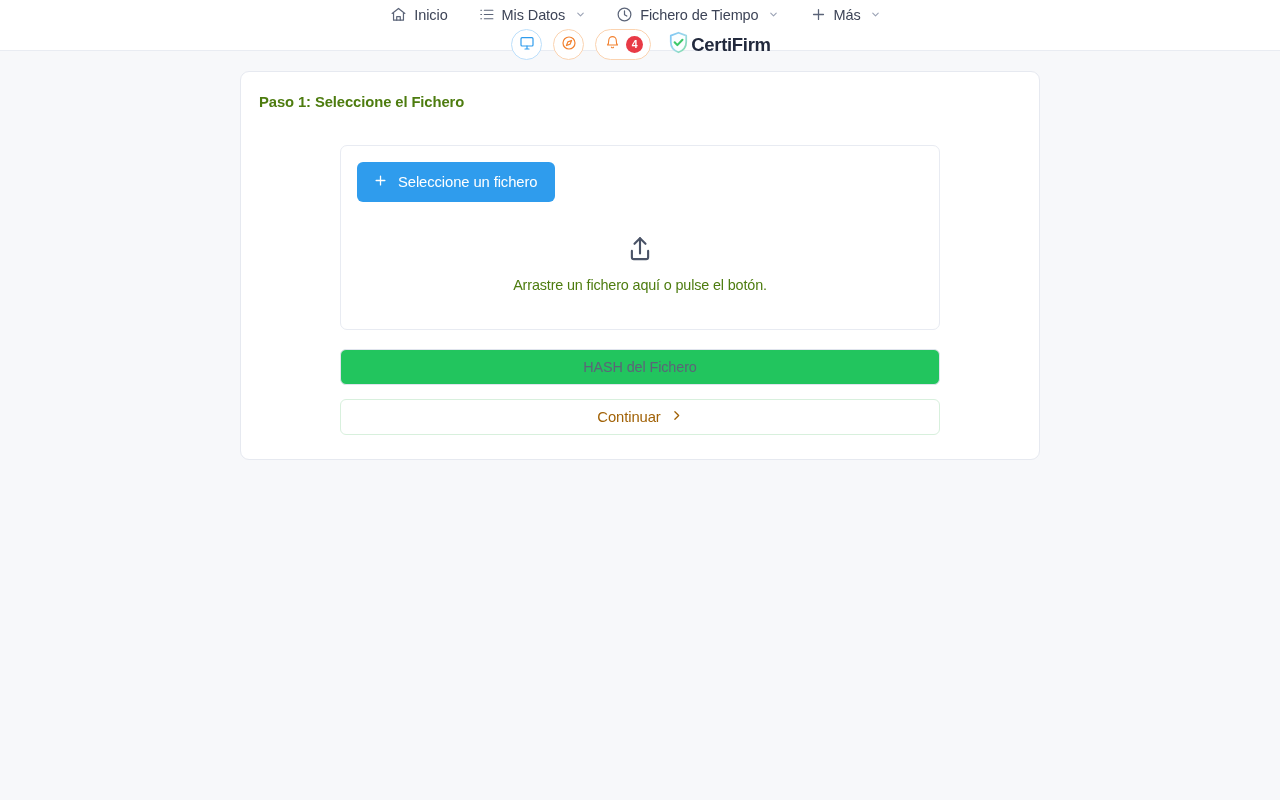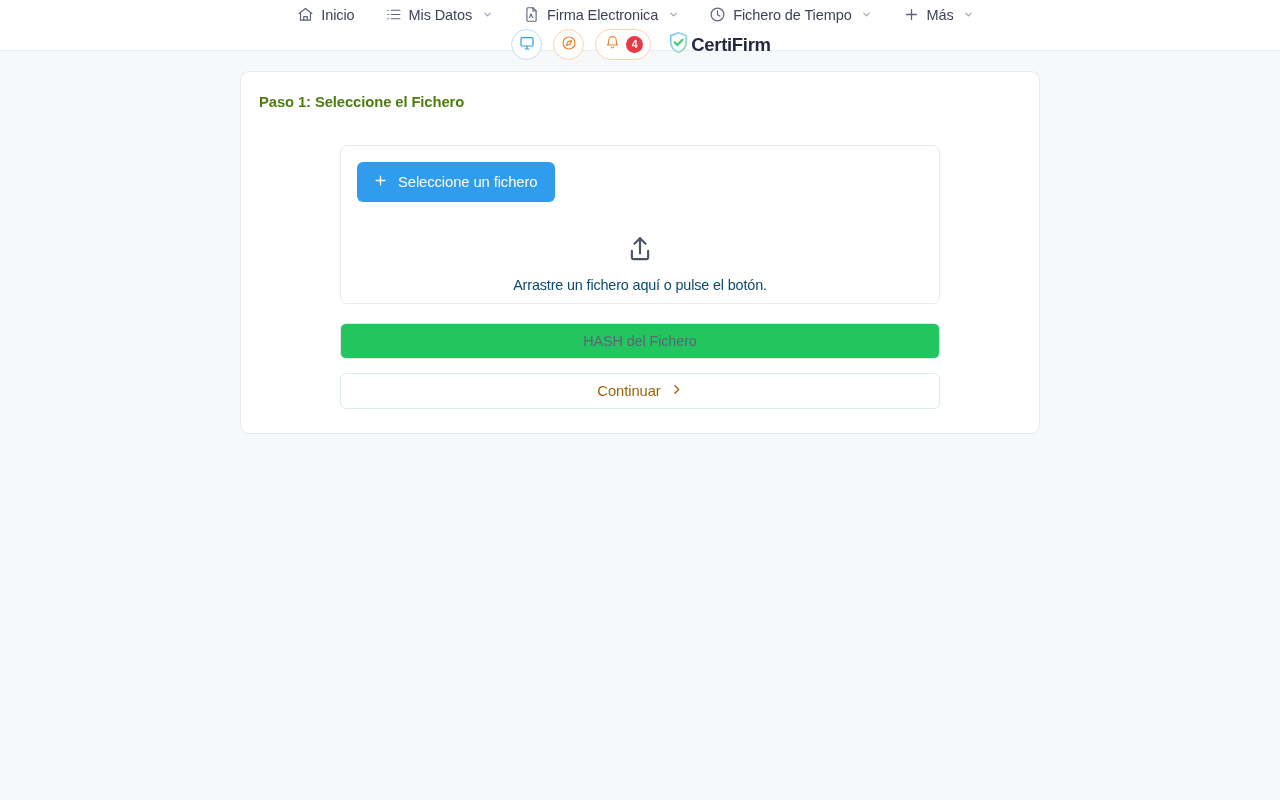--- a/index.html
+++ b/index.html
@@ -150,21 +150,21 @@
     font-size: 14.6px;
     line-height: 21px;
     color: #434b60;
     margin: 0 0 22px 0;
     letter-spacing: -0.15px;
   }
 
   .dropzone {
     border: 1px solid #e8ebf2;
     border-radius: 7px;
-    padding: 16px 16px 10px 16px;
+    padding: 16px 16px 36px 16px;
     text-align: center;
     background: #fff;
     cursor: pointer;
   }
   .btn-select {
     display: inline-flex;
     align-items: center;
     gap: 10px;
     background: #2f9ced;
     color: #ffffff;
@@ -175,21 +175,21 @@
     cursor: pointer;
     font-family: inherit;
     letter-spacing: -0.1px;
     float: left;
   }
   .dz-body { clear: both; padding-top: 32px; }
   .dz-icon { color: #4a5367; display: flex; justify-content: center; }
   .dz-text {
     margin-top: 13px;
     font-size: 14.4px;
-    color: #0c4a6e;
+    color: #4d7c0f;
     letter-spacing: -0.15px;
   }
 
   .hash-input {
     display: block;
     width: 100%;
     margin-top: 19px;
     height: 36px;
     border: 1px solid #e0e4ed;
     border-radius: 6px;
@@ -247,35 +247,20 @@
           </svg>
       </span>
       <span class="nav-label">Mis Datos</span>
       <span class="chev">
         <svg width="11" height="11" viewBox="0 0 24 24" fill="none" stroke="currentColor" stroke-width="2.4" stroke-linecap="round" stroke-linejoin="round">
             <path d="M6 9l6 6 6-6"></path>
           </svg>
       </span>
     </div>
 
-    <div class="nav-item">
-      <span class="nav-icon">
-        <svg width="17" height="17" viewBox="0 0 24 24" fill="none" stroke="currentColor" stroke-width="1.6" stroke-linecap="round" stroke-linejoin="round">
-            <path d="M14 2.5H7a1.5 1.5 0 0 0-1.5 1.5v16A1.5 1.5 0 0 0 7 21.5h10a1.5 1.5 0 0 0 1.5-1.5V7z"></path>
-            <path d="M14 2.5V7h4.5"></path>
-            <path d="M9 16.5c1.2 0 1.2-5 2.4-5s1.2 5 2.4 5"></path>
-          </svg>
-      </span>
-      <span class="nav-label">Firma Electronica</span>
-      <span class="chev">
-        <svg width="11" height="11" viewBox="0 0 24 24" fill="none" stroke="currentColor" stroke-width="2.4" stroke-linecap="round" stroke-linejoin="round">
-            <path d="M6 9l6 6 6-6"></path>
-          </svg>
-      </span>
-    </div>
 
     <div class="nav-item">
       <span class="nav-icon">
         <svg width="17" height="17" viewBox="0 0 24 24" fill="none" stroke="currentColor" stroke-width="1.7" stroke-linecap="round" stroke-linejoin="round">
             <circle cx="12" cy="12" r="9"></circle>
             <path d="M12 7v5.2l3.2 2"></path>
           </svg>
       </span>
       <span class="nav-label">Fichero de Tiempo</span>
       <span class="chev">

